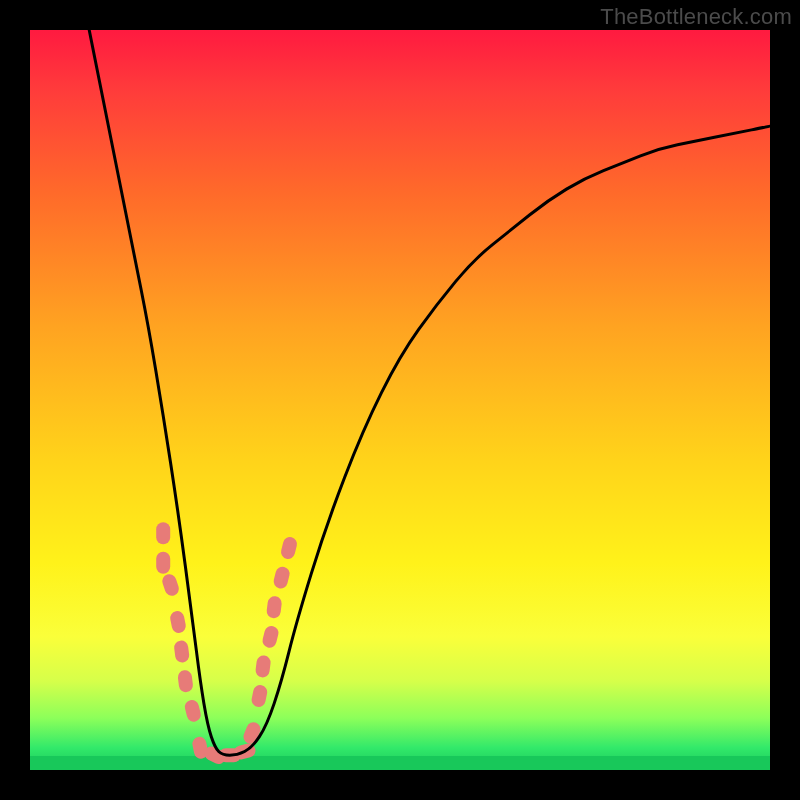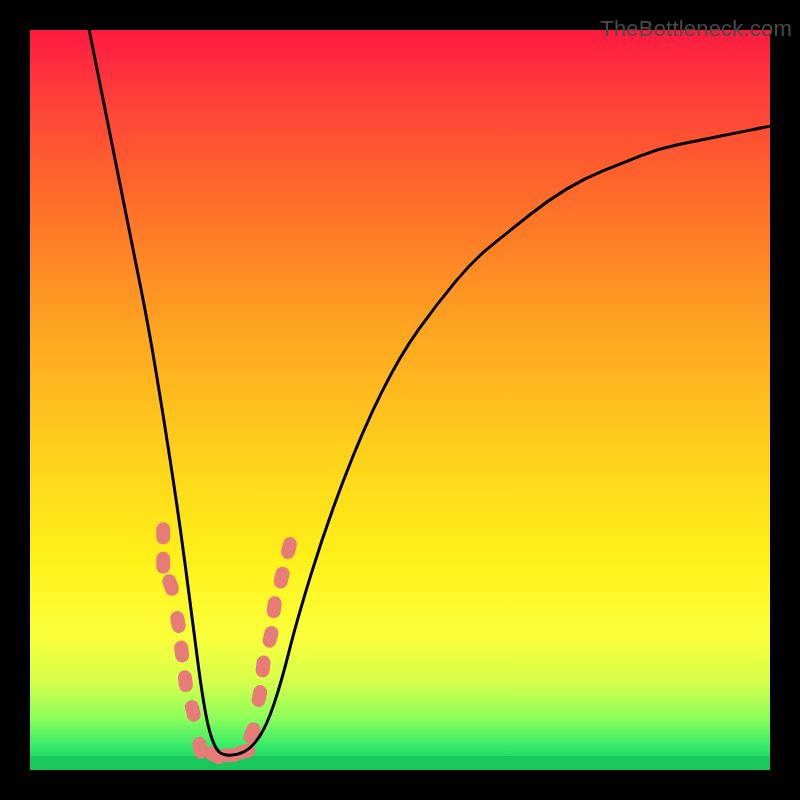--- a/index.html
+++ b/index.html
@@ -40,21 +40,21 @@
   .plot::after {
     content: "";
     position: absolute;
     left: 0; right: 0;
     bottom: 0;
     height: 14px;
     background: #18c85a;
   }
   .watermark {
     position: absolute;
-    top: 16px;
+    top: 4px;
     right: 8px;
     color: #4b4b4b;
     font-size: 22px;
     font-weight: 500;
     letter-spacing: 0.2px;
     z-index: 5;
   }
   svg.curve {
     position: absolute;
     inset: 0;

